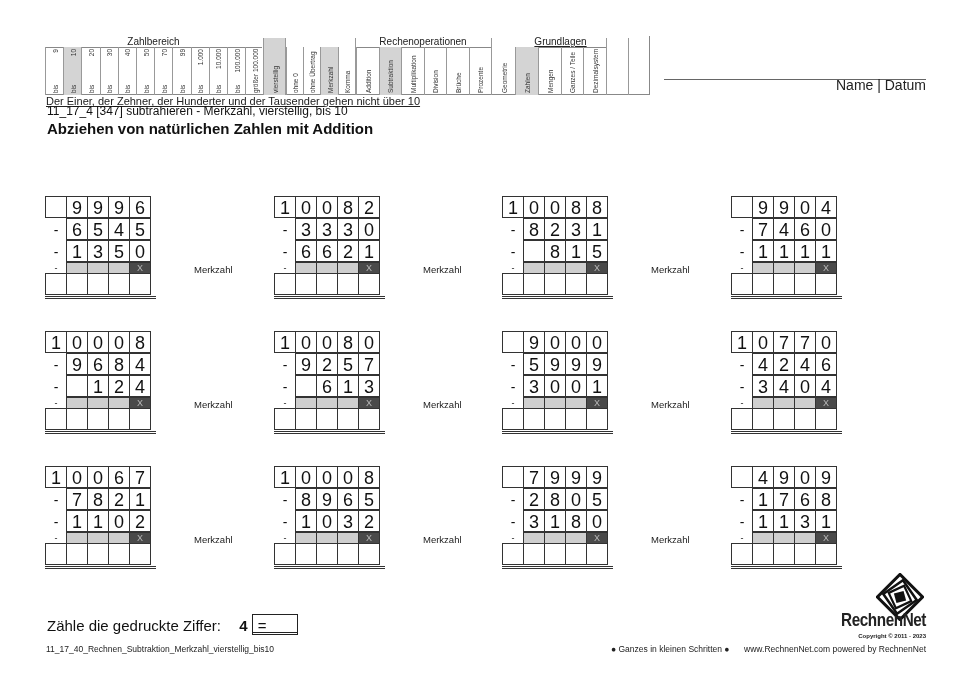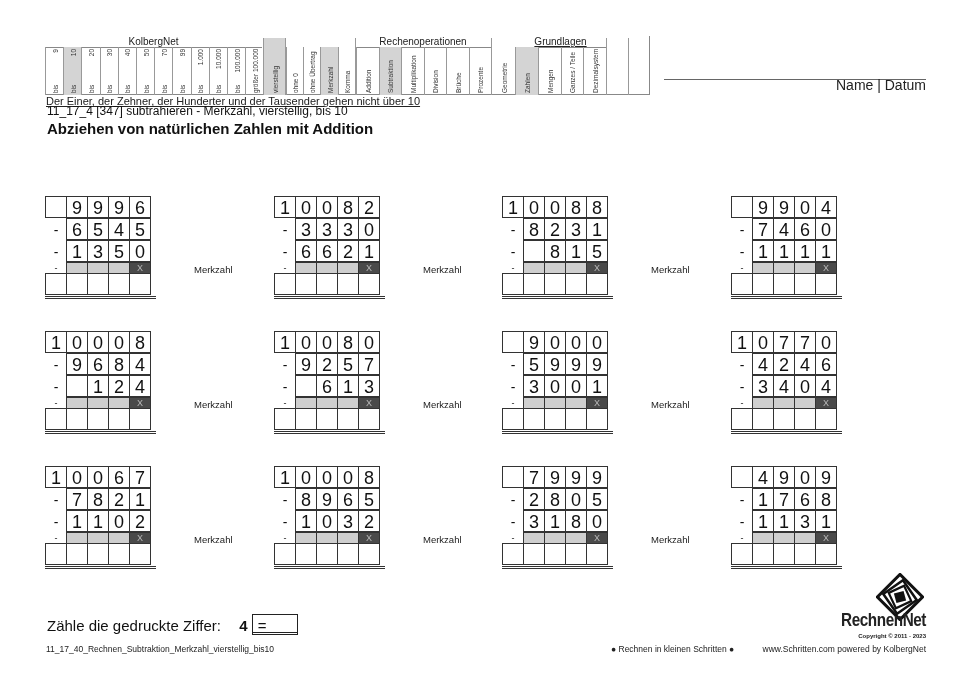--- a/index.html
+++ b/index.html
@@ -516,35 +516,35 @@
     </div>
   </div>
 
 <div class="count">
   <span>Zähle die gedruckte Ziffer:</span>
   <b>4</b>
   <span style="margin-left:6px">=</span>
 </div>
 <div class="count-box"></div>
 <div class="fname">11_17_40_Rechnen_Subtraktion_Merkzahl_vierstellig_bis10</div>
-<div class="slogan">● Rechnen in kleinen Schritten ●</div>
-<div class="url">www.Schritten.com powered by KolbergNet</div>
+<div class="slogan">● Ganzes in kleinen Schritten ●</div>
+<div class="url">www.RechnenNet.com powered by RechnenNet</div>
 
 <svg class="logo" viewBox="0 0 48 48">
   <g transform="rotate(45 24 24)">
     <rect x="8" y="8" width="32" height="32" fill="none" stroke="#111" stroke-width="3"></rect>
     <rect x="12" y="12" width="24" height="24" fill="none" stroke="#111" stroke-width="2.5" transform="rotate(10 24 24)"></rect>
     <rect x="15.5" y="15.5" width="17" height="17" fill="none" stroke="#111" stroke-width="2.2" transform="rotate(20 24 24)"></rect>
     <rect x="19" y="19" width="10" height="10" fill="#111" transform="rotate(30 24 24)"></rect>
   </g>
 </svg>
 <div class="brand">RechnenNet</div>
 <div class="copy">Copyright © 2011 - 2023</div>
 
-<div class="grp-title" style="left: 45px; width: 217px; top: 36px;">KolbergNet</div>
+<div class="grp-title" style="left: 45px; width: 217px; top: 36px;">Zahlbereich</div>
 <div class="grp-title" style="left: 355px; width: 136px; top: 36px;">Rechenoperationen</div>
 <div class="grp-title" style="left: 515px; width: 91px; top: 36px; text-decoration: underline;">Grundlagen</div>
 <div class="col" style="left: 45px; width: 18.2px; top: 47px;">
     <span class="top">9</span>
     <span class="bis">bis</span>
   </div>
 <div class="col gray" style="left: 63.2px; width: 18.2px; top: 47px;">
     <span class="top">10</span>
     <span class="bis">bis</span>
   </div>

